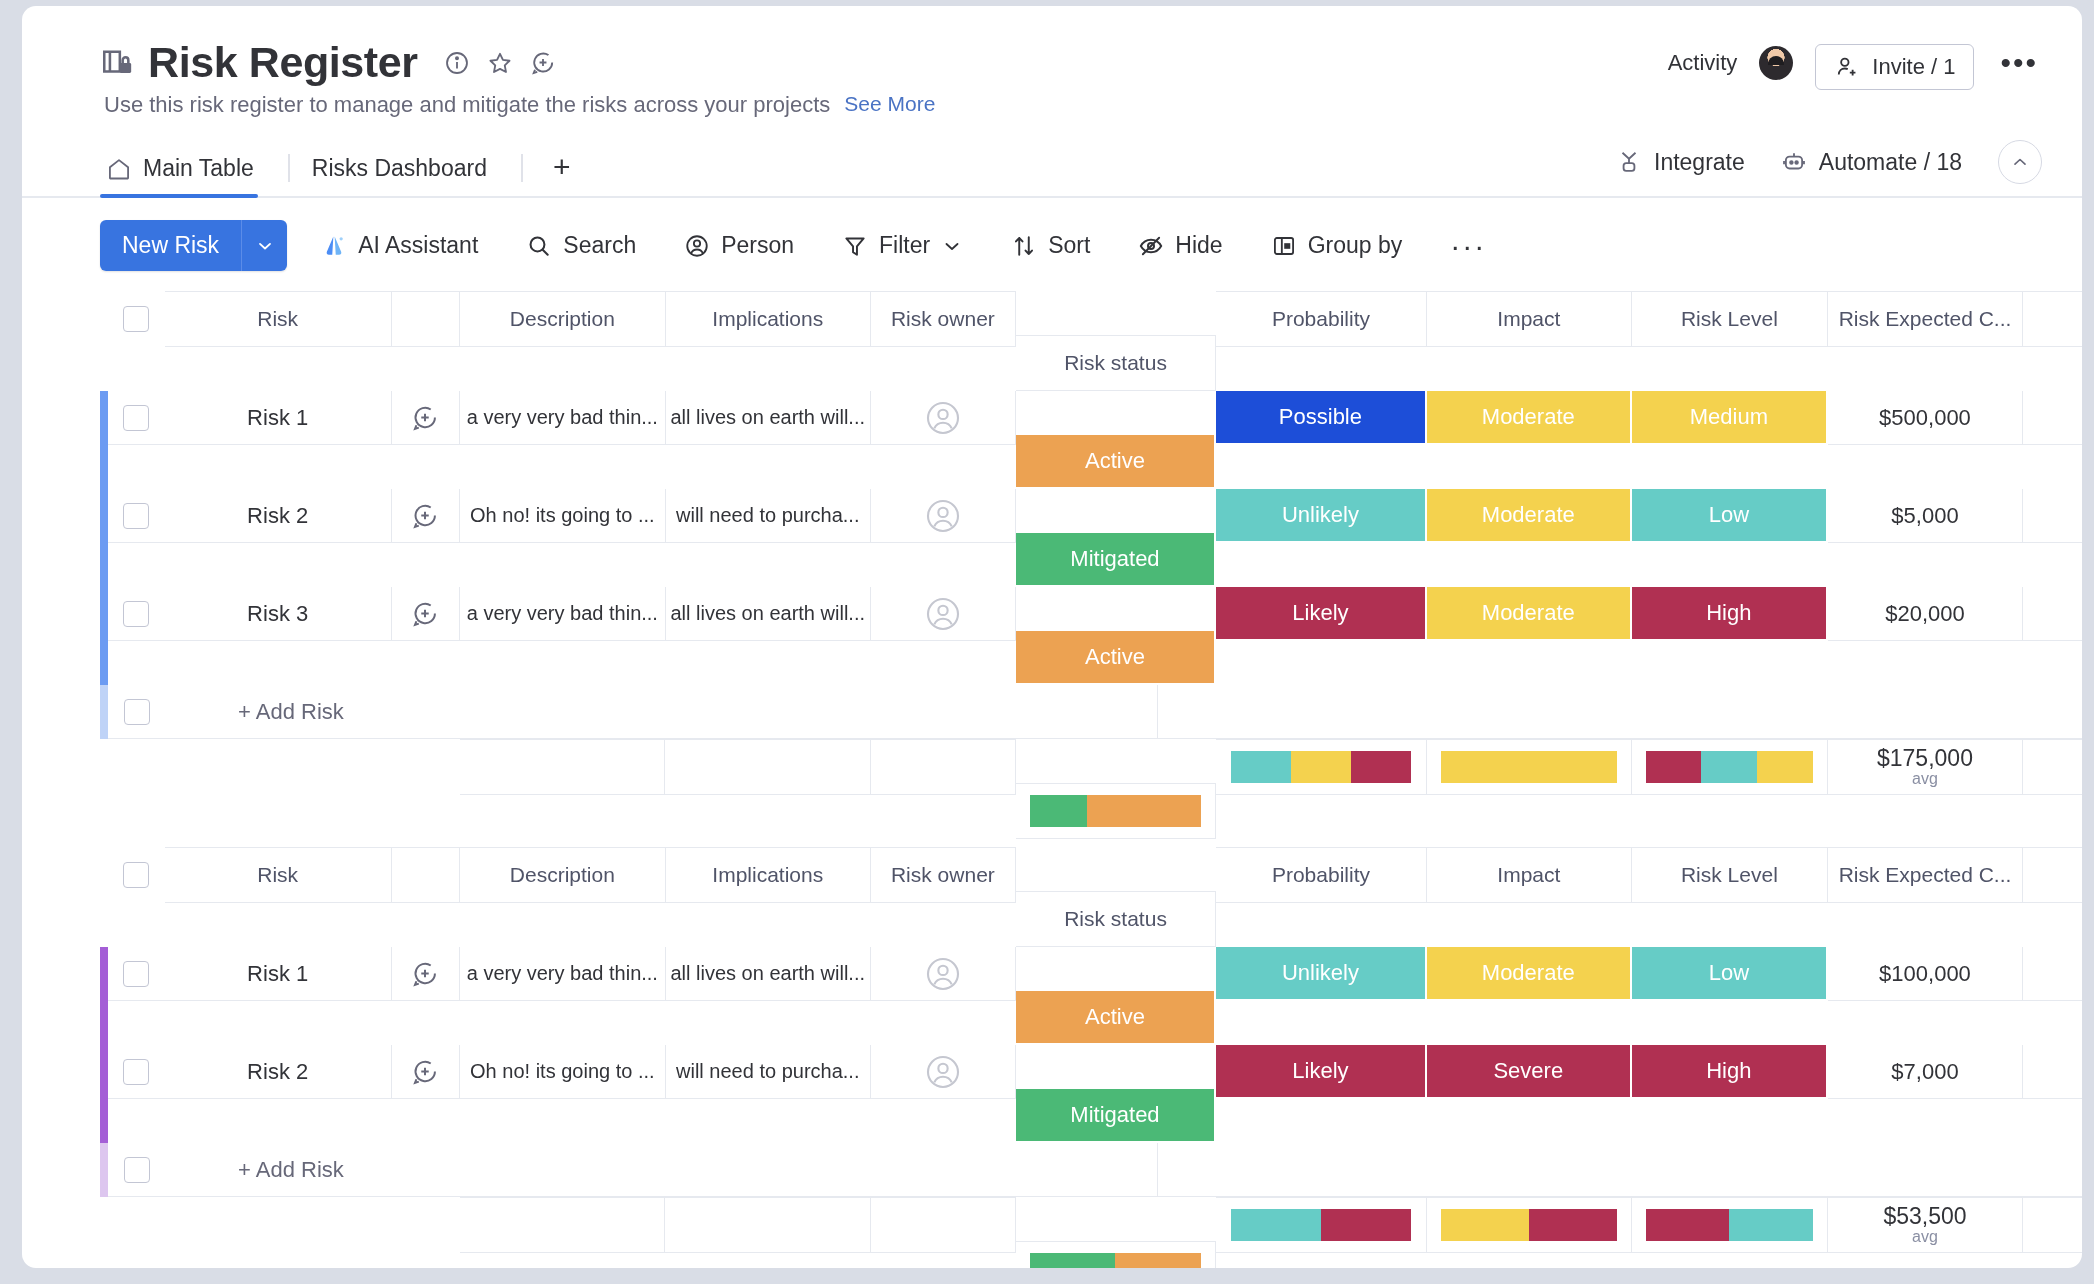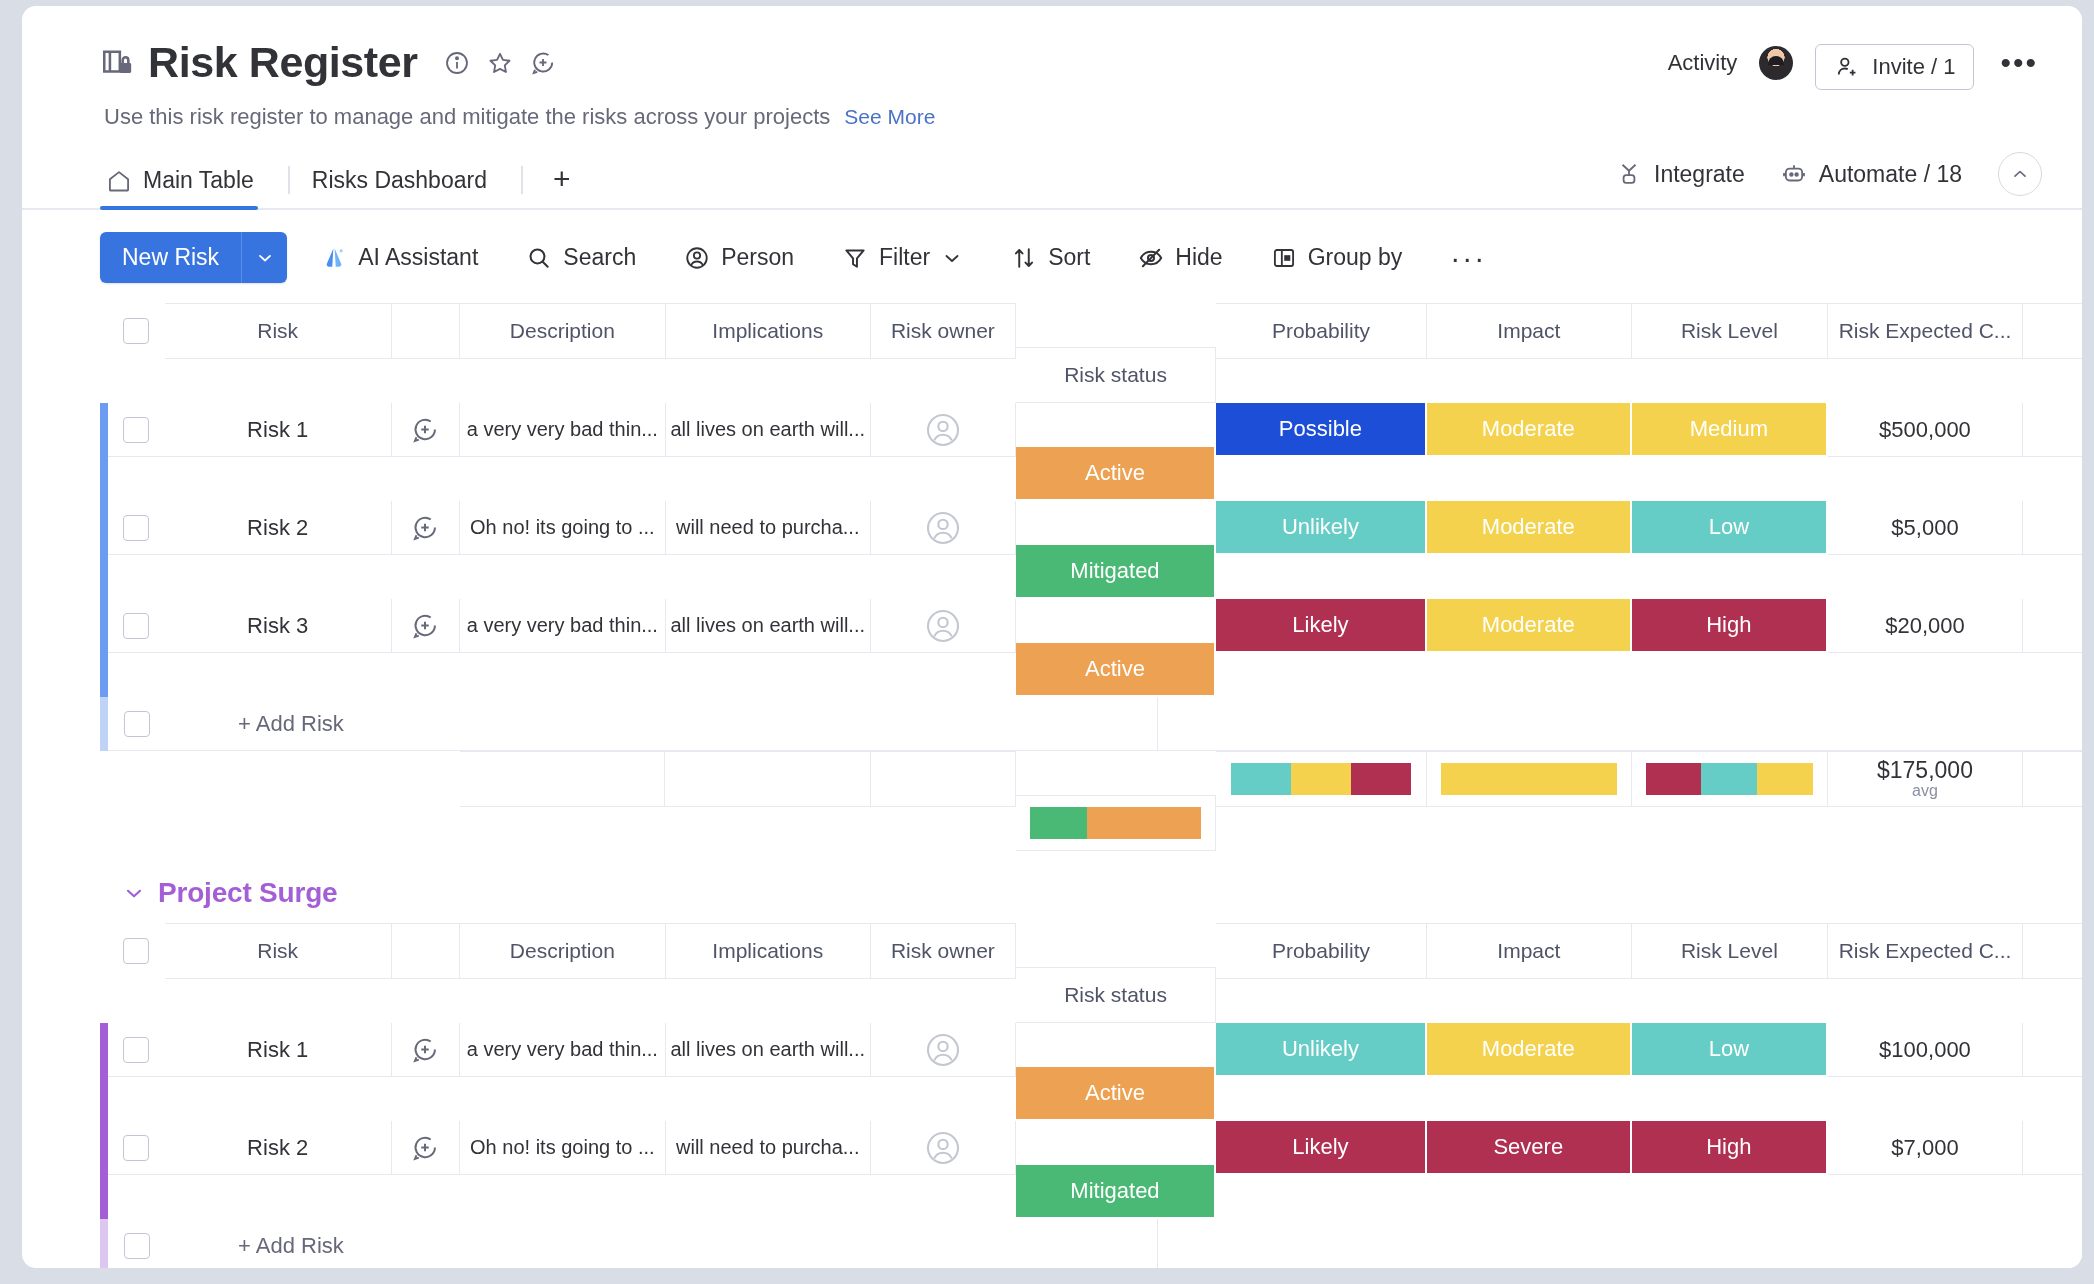--- a/index.html
+++ b/index.html
@@ -46,22 +46,22 @@
     display: flex; align-items: center; gap: 12px;
     border: 1.6px solid #c3c6d4; border-radius: 6px;
     padding: 9px 18px; background: #fff; cursor: pointer; margin-top: 8px;
   }
   .invite-btn span { font-size: 22px; color: #323338; white-space: nowrap; }
   .dots-btn {
     font-size: 30px; color: #323338; letter-spacing: 2px;
     line-height: 0.4; padding: 8px 4px; cursor: pointer;
   }
   .subtitle-row {
-    display: flex; align-items: center; gap: 14px;
-    margin-top: 14px; padding-left: 4px;
+    display: flex; align-items: flex-start; gap: 14px;
+    margin-top: 2px; padding-left: 4px;
   }
   .subtitle { font-size: 22px; color: #676879; }
   .see-more { font-size: 21px; color: #4a73c4; cursor: pointer; }
 
   
   .tabs-bar {
     margin-top: 22px; padding: 0 40px 0 78px;
     display: flex; align-items: flex-end;
     border-bottom: 2px solid #e6e9ef; position: relative;
   }
@@ -543,28 +543,20 @@
           <div class="sum-cell c-cost sum-money">
             <b>$175,000</b>
             <small>avg</small>
           </div>
           <div class="sum-cell c-next" style="border-right:none"></div>
         </div>
       </div>
     </div>
 
     <div class="group">
-      <div class="group-title-row">
-        <span class="group-caret">
-          <svg viewBox="0 0 24 24" fill="none" stroke="#a45ed6" stroke-width="2.2" width="24" height="24">
-            <path d="M6 9.8 12 15.3l6-5.5" stroke-linecap="round" stroke-linejoin="round"></path>
-          </svg>
-        </span>
-        <span class="group-name" style="color:#a45ed6">Project Surge</span>
-      </div>
 
       <div class="grid">
         <div class="row head">
           <div class="gcolor" style="background:transparent"></div>
           <div class="cell c-check">
               <span class="chk"></span>
             </div>
           <div class="cell c-risk">Risk</div>
           <div class="cell c-conv"></div>
           <div class="cell c-desc">Description</div>

